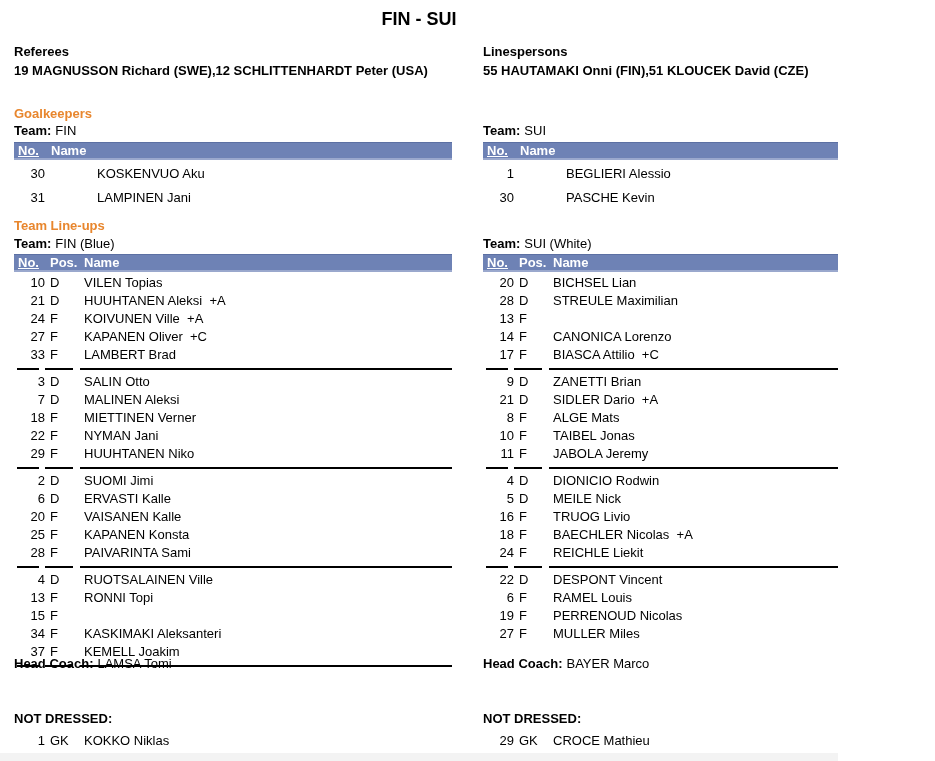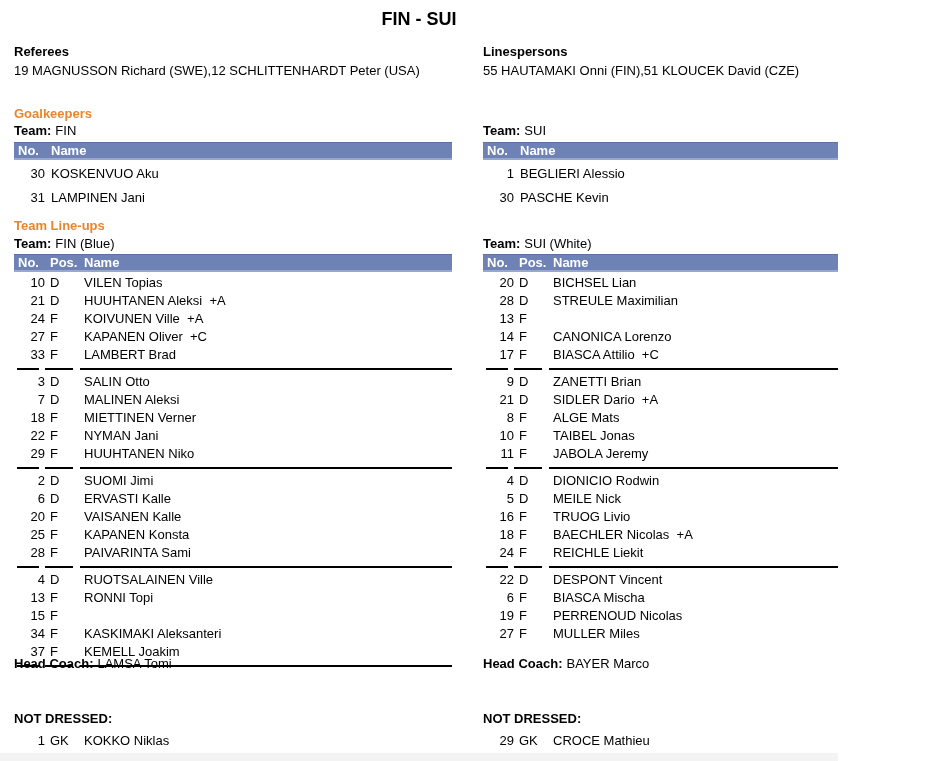--- a/index.html
+++ b/index.html
@@ -5,44 +5,44 @@
   html,body{margin:0;padding:0;background:#fff;}
   .page{position:relative;width:838px;height:761px;background:#ffffff;overflow:hidden;
         font-family:"Liberation Sans",sans-serif;font-size:13px;color:#000;}
   .page-title{position:absolute;top:9px;left:0;width:100%;text-align:center;
               font-size:18px;font-weight:bold;}
   .col{position:absolute;top:0;width:438px;height:100%;}
   .col-left{left:14px;}
   .col-right{left:483px;}
   .sec{position:absolute;left:0;width:100%;line-height:16px;}
   .sec-officials-label{top:44px;font-weight:bold;}
-  .sec-officials-names{top:63px;}
+  .sec-officials-names{top:63px;font-weight:bold;}
   .sec-gk-heading{top:106px;font-weight:bold;color:#e8862d;}
   .sec-gk-team{top:123px;}
   .sec-gk-table{top:142px;}
   .sec-lu-heading{top:218px;font-weight:bold;color:#e8862d;}
   .sec-lu-team{top:236px;}
   .sec-lu-table{top:254px;}
   .sec-coach{top:656px;}
   .sec-nd-label{top:711px;font-weight:bold;}
   .sec-nd-row{top:733px;}
   .lbl-bold{font-weight:bold;}
   .lbl-val{margin-left:4px;}
   
   .roster-header{display:flex;background:#6e82b5;color:#fff;font-weight:bold;
                  height:18px;line-height:16px;box-sizing:border-box;
                  border-top:1px solid #5c70a3;border-bottom:2px solid #9aa8cd;
                  padding-left:4px;margin-bottom:2px;}
-  .h-no{width:27px;}
+  .h-no{width:27px;text-decoration:underline;}
   .h-pos{width:28px;margin-left:5px;}
   .h-name{flex:1;margin-left:6px;}
   .gk-h-name{flex:1;margin-left:6px;}
   
   .row{display:flex;padding-left:4px;}
-  .gk-row{height:24px;line-height:24px;}
+  .gk-row{height:24px;line-height:24px;gap:46px;}
   .lu-row{height:18px;line-height:18px;}
   .nd-row{height:16px;line-height:16px;}
   .cell-no{width:27px;text-align:right;}
   .cell-pos{width:28px;margin-left:5px;}
   .cell-name{flex:1;margin-left:6px;white-space:pre;}
   .gk-row .cell-name{margin-left:6px;}
   
   .sep{display:flex;height:9px;align-items:center;padding-left:4px;}
   .sep-seg{height:2px;background:#000;}
   .sep-no{width:22px;margin-left:-1px;}
@@ -352,21 +352,21 @@
             <span class="sep-seg sep-name"></span>
           </div>
           <div class="row lu-row">
             <span class="cell cell-no">22</span>
             <span class="cell cell-pos">D</span>
             <span class="cell cell-name">DESPONT Vincent</span>
           </div>
           <div class="row lu-row">
             <span class="cell cell-no">6</span>
             <span class="cell cell-pos">F</span>
-            <span class="cell cell-name">BIASCA Mischa</span>
+            <span class="cell cell-name">RAMEL Louis</span>
           </div>
           <div class="row lu-row">
             <span class="cell cell-no">19</span>
             <span class="cell cell-pos">F</span>
             <span class="cell cell-name">PERRENOUD Nicolas</span>
           </div>
           <div class="row lu-row">
             <span class="cell cell-no">27</span>
             <span class="cell cell-pos">F</span>
             <span class="cell cell-name">MULLER Miles</span>

